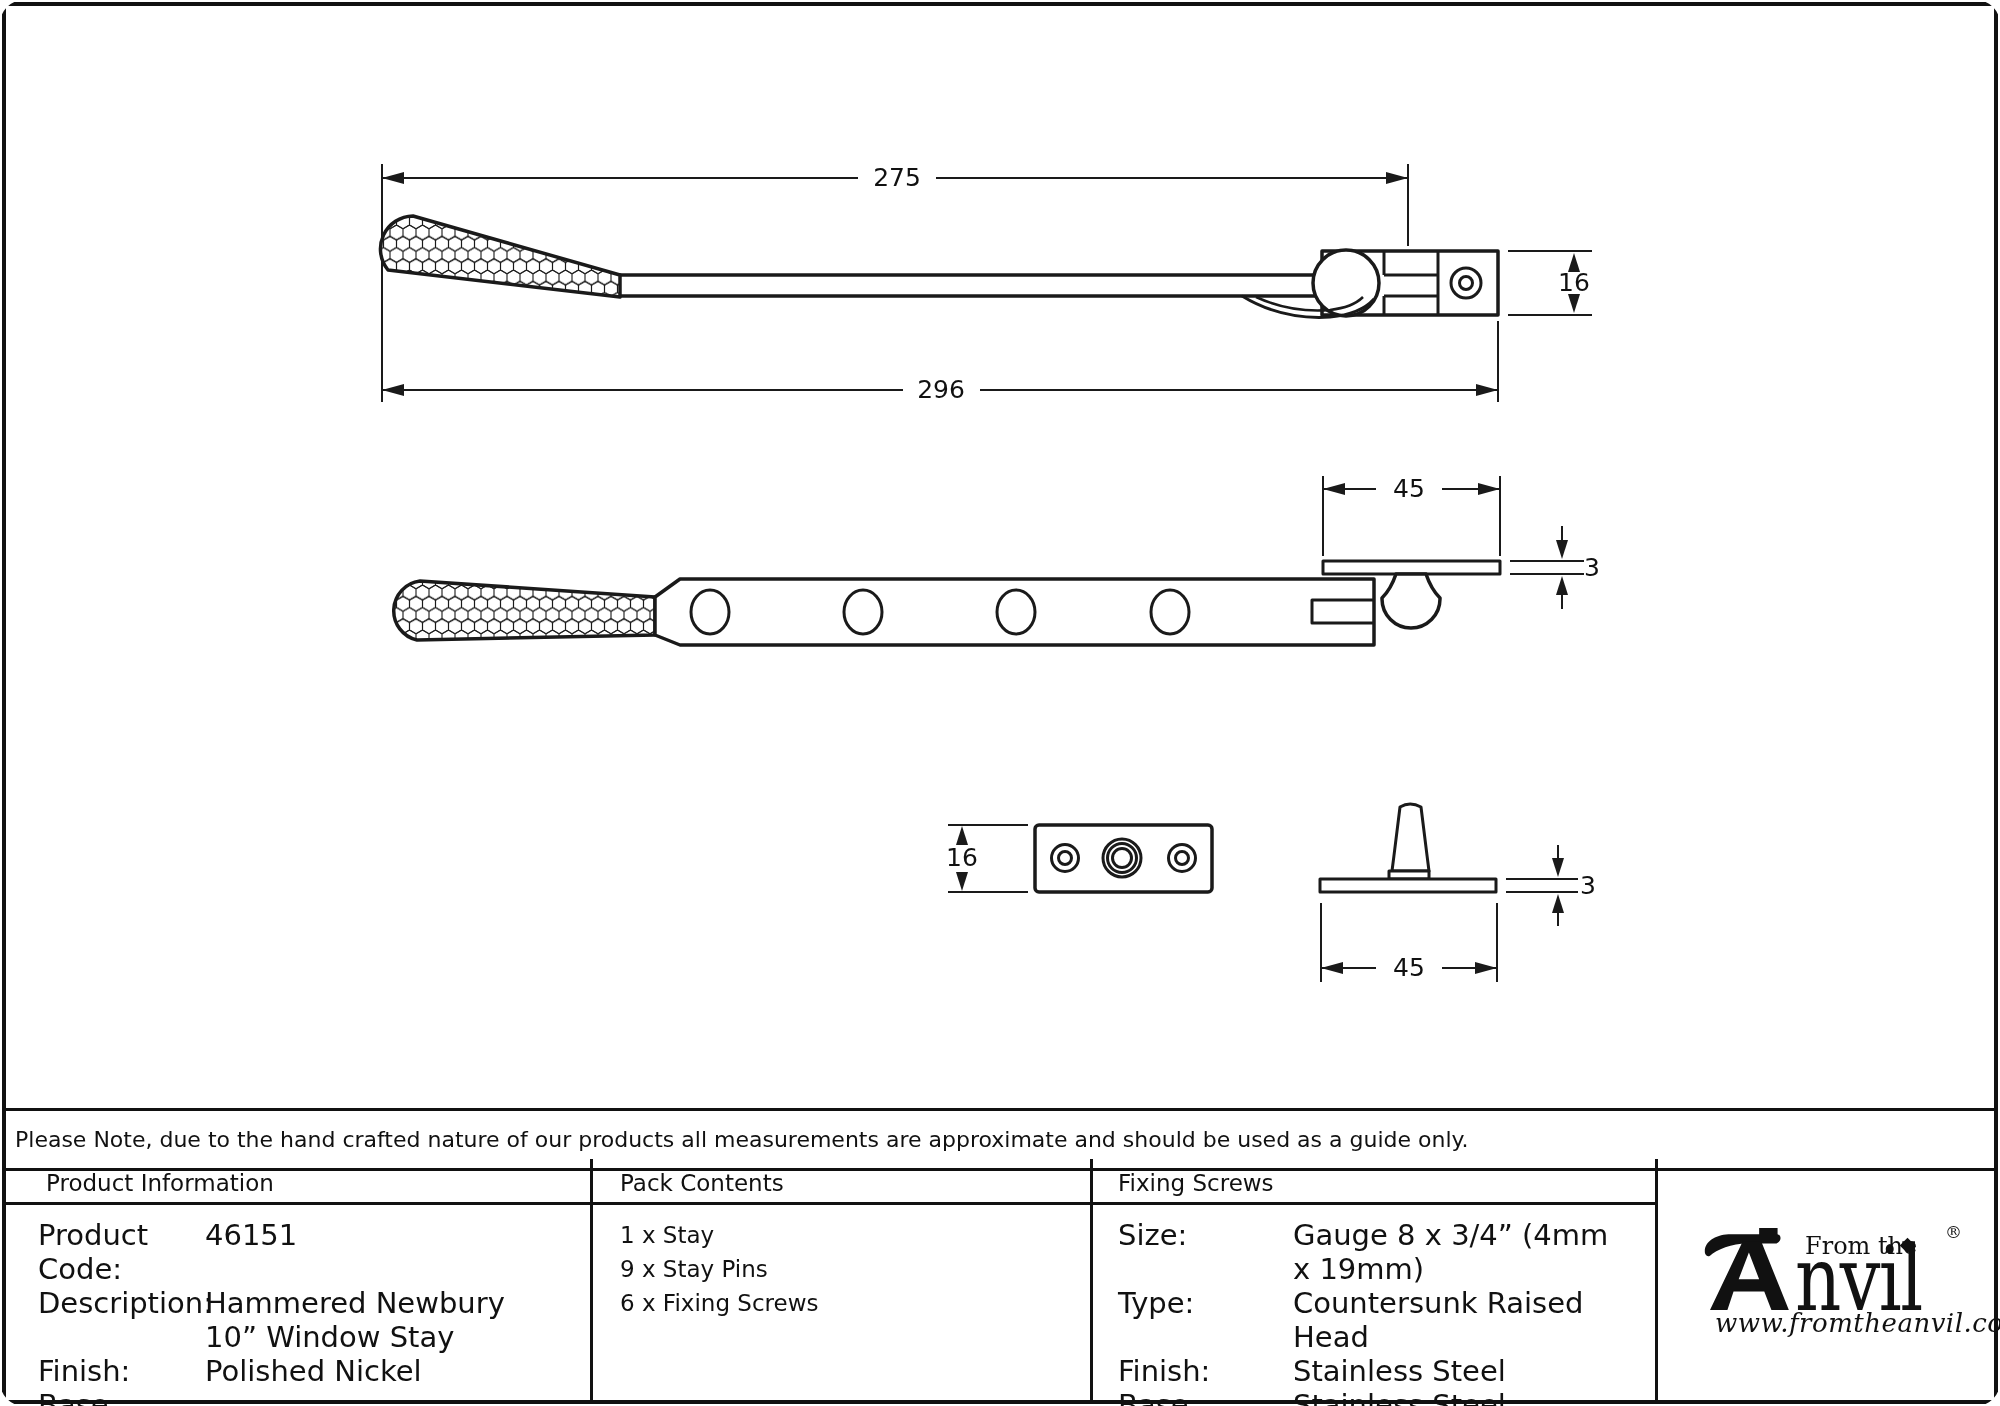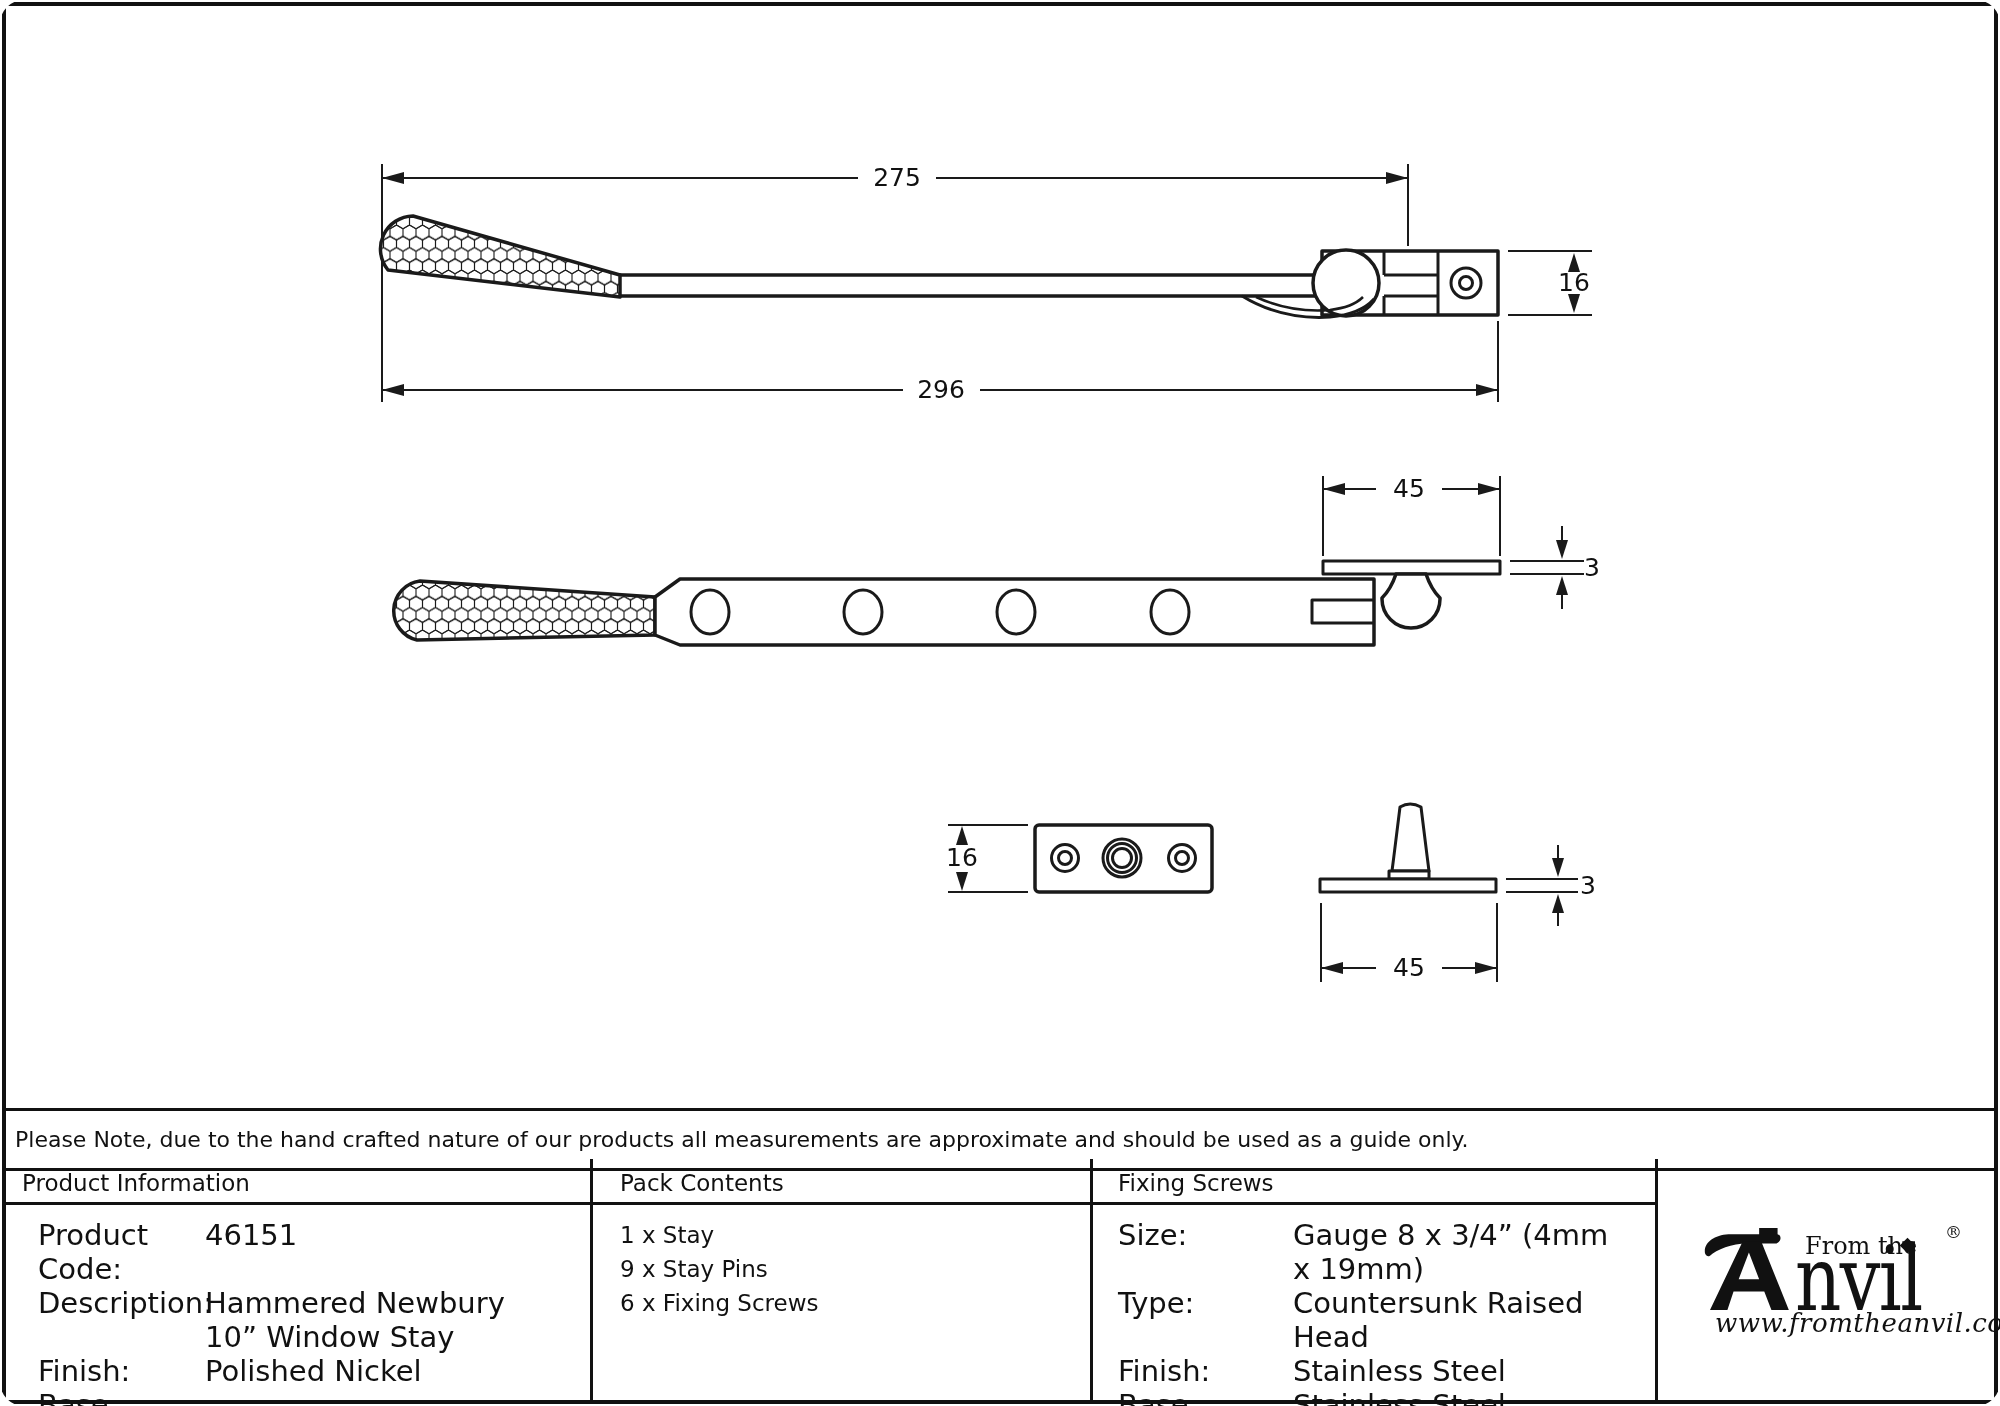--- a/index.html
+++ b/index.html
@@ -184,21 +184,21 @@
 
   <div class="note-row">
     <span>Please Note, due to the hand crafted nature of our products all measurements are approximate and should be used as a guide only.</span>
   </div>
 
   <div class="hline-header"></div>
   <div class="vline v1"></div>
   <div class="vline v2"></div>
   <div class="vline v3"></div>
 
-  <div class="th" style="left:22px">Product Information</div>
+  <div class="th" style="left:46px">Product Information</div>
   <div class="th" style="left:620px">Pack Contents</div>
   <div class="th" style="left:1118px">Fixing Screws</div>
 
   <div class="grid2 g-pi">
     <div>Product Code:</div>
     <div>46151</div>
     <div>Description:</div>
     <div>Hammered Newbury 10” Window Stay</div>
     <div>Finish:</div>
     <div>Polished Nickel</div>

